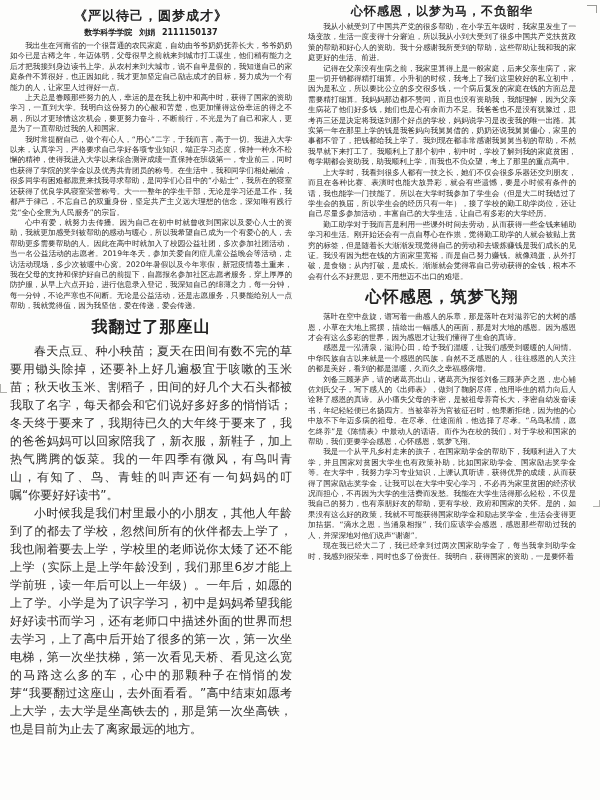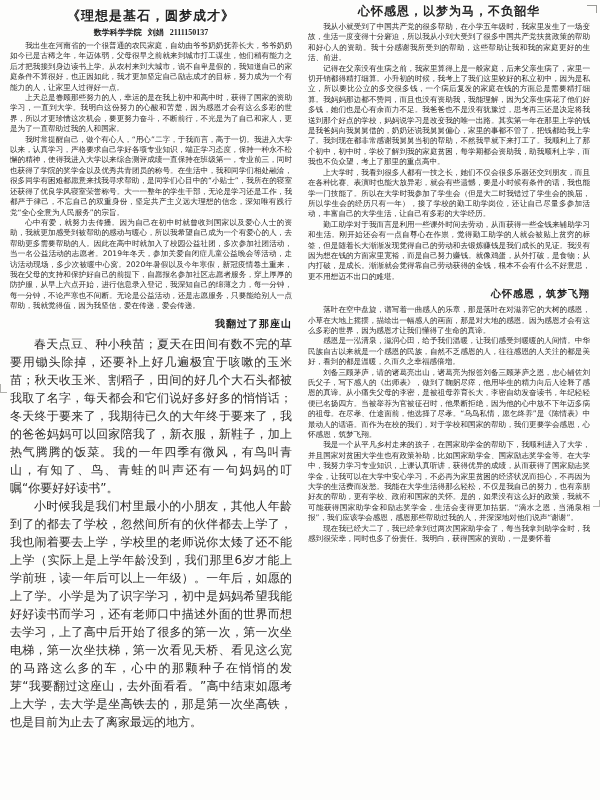--- a/index.html
+++ b/index.html
@@ -15,80 +15,79 @@
     display:flex;
     box-sizing:border-box;
   }
   .page{
     box-sizing:border-box;
     width:300px;height:800px;
     overflow:hidden;
     padding:4px 8px 0 10px;
     color:#2e2c2b;
   }
-  .page.right{padding:2px 10px 0 8px;}
+  .page.right{padding:2px 24px 0 8px;}
   .essay-title{
     text-align:center;
     font-weight:bold;
     font-size:13px;
     letter-spacing:1px;
     margin:3px 0 2px 0;
     color:#222;
   }
   .page.right .essay-title{font-size:12px;margin-top:1px;}
   .byline{
     text-align:center;
     font-weight:bold;
     font-size:8px;
     margin:0 0 3px 0;
     color:#222;
-    font-family:Liberation Serif, serif;
   }
   .byline span{margin:0 2px;}
   .body-text p{
     margin:0;
     font-size:7.6px;
     line-height:10.4px;
     text-align:justify;
     text-indent:2em;
     word-break:break-all;
   }
   .section-heading{
-    text-align:right;
+    text-align:center;
     font-weight:bold;
-    font-size:10px;
+    font-size:16px;
     margin:5px 0 4px 0;
     color:#222;
     letter-spacing:1px;
   }
   .body-text.loose p{
     line-height:18px;
     font-size:12px;
   }
   
   .mark{position:absolute;border-color:#9a9a96;}
   .mark.tr{top:5px;right:3px;width:9px;height:7px;border-top:1px solid #9a9a96;border-right:1px solid #9a9a96;}
   .mark.lm{top:384px;left:0;width:6px;height:8px;border-bottom:1px solid #b0b0ac;border-left:1px solid #b0b0ac;}
   .mark.rm{top:500px;right:0;width:6px;height:6px;border-bottom:1px solid #b0b0ac;border-right:1px solid #b0b0ac;}
 </style>
 </head>
 <body>
 
 <div class="sheet">
 
   <div class="page left">
-    <div class="essay-title">《理想是基石，圆梦成才》</div>
+    <div class="essay-title">《严以待己，圆梦成才》</div>
     <div class="byline">
       <span>数学科学学院</span>
       <span>刘娟</span>
       <span>2111150137</span>
     </div>
     <div class="body-text">
       <p>我出生在河南省的一个很普通的农民家庭，自幼由爷爷奶奶抚养长大，爷爷奶奶如今已是古稀之年，年迈体弱，父母很早之前就来到城市打工谋生，他们稍有能力之后才把我接到身边读书上学。从农村来到大城市，说不自卑是假的，我知道自己的家庭条件不算很好，也正因如此，我才更加坚定自己励志成才的目标，努力成为一个有能力的人，让家里人过得好一点。</p>
-      <p>上天总是眷顾那些努力的人，幸运的是在我上初中和高中时，获得了国家的资助学习，一直到大学。我明白这份努力的心酸和苦楚，因为感恩才会有这么多彩的世界，所以才更珍惜这次机会，要更努力奋斗，不断前行，不光是为了自己和家人，更是为了一直帮助过我的人和国家。</p>
+      <p>上天总是眷顾那些努力的人，幸运的是在我上初中和高中时，获得了国家的资助学习，一直到大学。我明白这份努力的心酸和苦楚，也更加懂得这份幸运的得之不易，所以才更珍惜这次机会，要更努力奋斗，不断前行，不光是为了自己和家人，更是为了一直帮助过我的人和国家。</p>
       <p>我时常提醒自己，做个有心人，“用心”二字，于我而言，高于一切。我进入大学以来，认真学习，严格要求自己学好各项专业知识，端正学习态度，保持一种永不松懈的精神，使得我进入大学以来综合测评成绩一直保持在班级第一，专业前三，同时也获得了学院的奖学金以及优秀共青团员的称号。在生活中，我和同学们相处融洽，很多同学有困难都愿意来找我寻求帮助，是同学们心目中的“小贴士”，我所在的寝室还获得了优良学风寝室荣誉称号。大一一整年的学生干部，无论是学习还是工作，我都严于律己，不忘自己的双重身份，坚定共产主义远大理想的信念，深知唯有践行党“全心全意为人民服务”的宗旨。</p>
       <p>心中有爱，就努力去传播。因为自己在初中时就曾收到国家以及爱心人士的资助，我就更加感受到被帮助的感动与暖心，所以我希望自己成为一个有爱心的人，去帮助更多需要帮助的人。因此在高中时就加入了校园公益社团，多次参加社团活动，当一名公益活动的志愿者。2019年冬天，参加关爱自闭症儿童公益晚会等活动，走访活动现场，多少次被暖中心窝。2020年暑假以及今年寒假，新冠疫情卷土重来，我在父母的支持和保护好自己的前提下，自愿报名参加社区志愿者服务，穿上厚厚的防护服，从早上六点开始，进行信息录入登记，我深知自己的绵薄之力，每一分钟，每一分钟，不论严寒也不间断。无论是公益活动，还是志愿服务，只要能给别人一点帮助，我就觉得值，因为我坚信，爱在传递，爱会传递。</p>
     </div>
     <div class="section-heading">我翻过了那座山</div>
     <div class="body-text loose">
       <p>春天点豆、种小秧苗；夏天在田间有数不完的草要用锄头除掉，还要补上好几遍极宜于咳嗽的玉米苗；秋天收玉米、割稻子，田间的好几个大石头都被我取了名字，每天都会和它们说好多好多的悄悄话；冬天终于要来了，我期待已久的大年终于要来了，我的爸爸妈妈可以回家陪我了，新衣服，新鞋子，加上热气腾腾的饭菜。我的一年四季有微风，有鸟叫青山，有知了、鸟、青蛙的叫声还有一句妈妈的叮嘱“你要好好读书”。</p>
       <p>小时候我是我们村里最小的小朋友，其他人年龄到了的都去了学校，忽然间所有的伙伴都去上学了，我也闹着要去上学，学校里的老师说你太矮了还不能上学（实际上是上学年龄没到，我们那里6岁才能上学前班，读一年后可以上一年级）。一年后，如愿的上了学。小学是为了识字学习，初中是妈妈希望我能好好读书而学习，还有老师口中描述外面的世界而想去学习，上了高中后开始了很多的第一次，第一次坐电梯，第一次坐扶梯，第一次看见天桥、看见这么宽的马路这么多的车，心中的那颗种子在悄悄的发芽“我要翻过这座山，去外面看看。”高中结束如愿考上大学，去大学是坐高铁去的，那是第一次坐高铁，也是目前为止去了离家最远的地方。</p>
     </div>
   </div>
 

